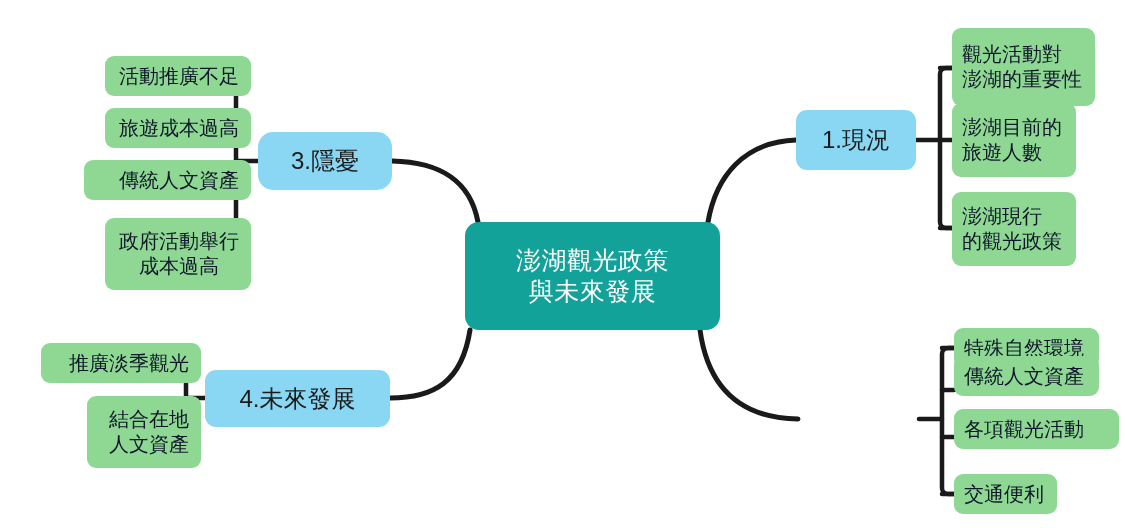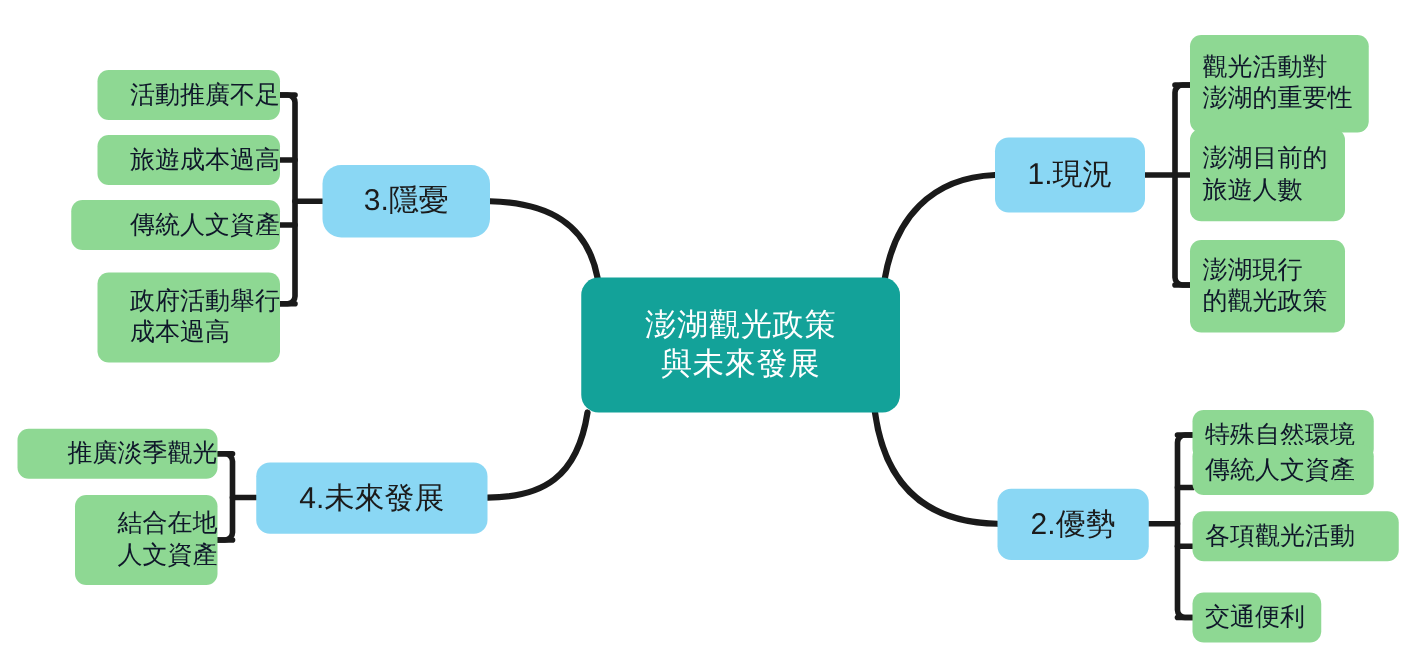--- a/index.html
+++ b/index.html
@@ -57,22 +57,23 @@
     font-size: 20px;
     border-radius: 9px;
   }
   .leaf-right {
     justify-content: flex-start;
     text-align: left;
     padding-left: 10px;
   }
   .leaf-left {
     justify-content: flex-end;
-    text-align: left;
-    padding-right: 0;
+    text-align: center;
+    padding-right: 12px;
+    margin-left: 27px;
   }
 </style>
 </head>
 <body>
 
 <div id="canvas">
 
   <svg id="edges" viewBox="0 0 1125 528" width="1125" height="528">
 
     <path d="M 708 222 C 716 176 744 142 796 140" fill="none" stroke="#1a1a1a" stroke-width="5" stroke-linecap="round"></path>
@@ -121,21 +122,20 @@
 與未來發展</div>
 
   <div class="node node-branch" style="left:796px; top:110px; width:120px; height:60px;">1.現況</div>
   <div class="node node-leaf leaf-right" style="left:952px; top:28px; width:143px; height:78px;">觀光活動對
 澎湖的重要性</div>
   <div class="node node-leaf leaf-right" style="left:952px; top:192px; width:124px; height:74px;">澎湖現行
 的觀光政策</div>
   <div class="node node-leaf leaf-right" style="left:952px; top:103px; width:124px; height:74px;">澎湖目前的
 旅遊人數</div>
 
-  <div class="node node-branch" style="left:798px; top:391px; width:121px; height:57px;">2.優勢</div>
   <div class="node node-leaf leaf-right" style="left:954px; top:328px; width:145px; height:40px;">特殊自然環境</div>
   <div class="node node-leaf leaf-right" style="left:954px; top:356px; width:145px; height:40px;">傳統人文資產</div>
   <div class="node node-leaf leaf-right" style="left:954px; top:409px; width:165px; height:40px;">各項觀光活動</div>
   <div class="node node-leaf leaf-right" style="left:954px; top:474px; width:103px; height:40px;">交通便利</div>
 
   <div class="node node-branch" style="left:258px; top:132px; width:134px; height:58px;border-radius:15px;">3.隱憂</div>
   <div class="node node-leaf leaf-left" style="left:78px; top:56px; width:146px; height:40px;">活動推廣不足</div>
   <div class="node node-leaf leaf-left" style="left:78px; top:108px; width:146px; height:40px;">旅遊成本過高</div>
   <div class="node node-leaf leaf-left" style="left:57px; top:160px; width:167px; height:40px;">傳統人文資產</div>
   <div class="node node-leaf leaf-left" style="left:78px; top:218px; width:146px; height:72px;">政府活動舉行

